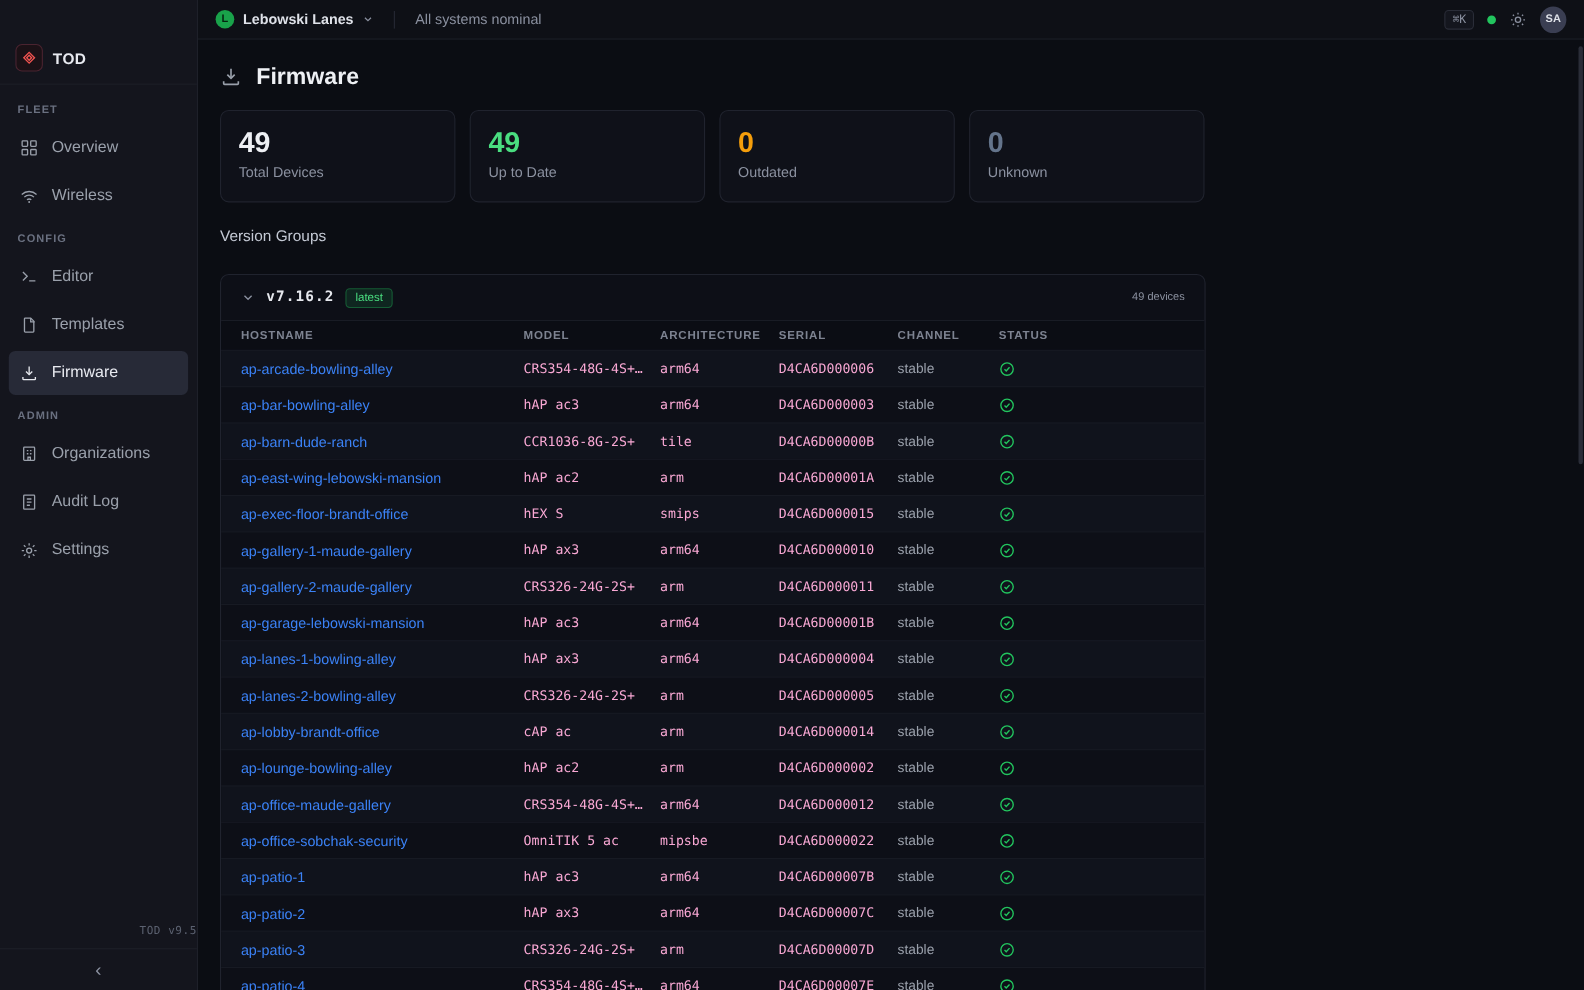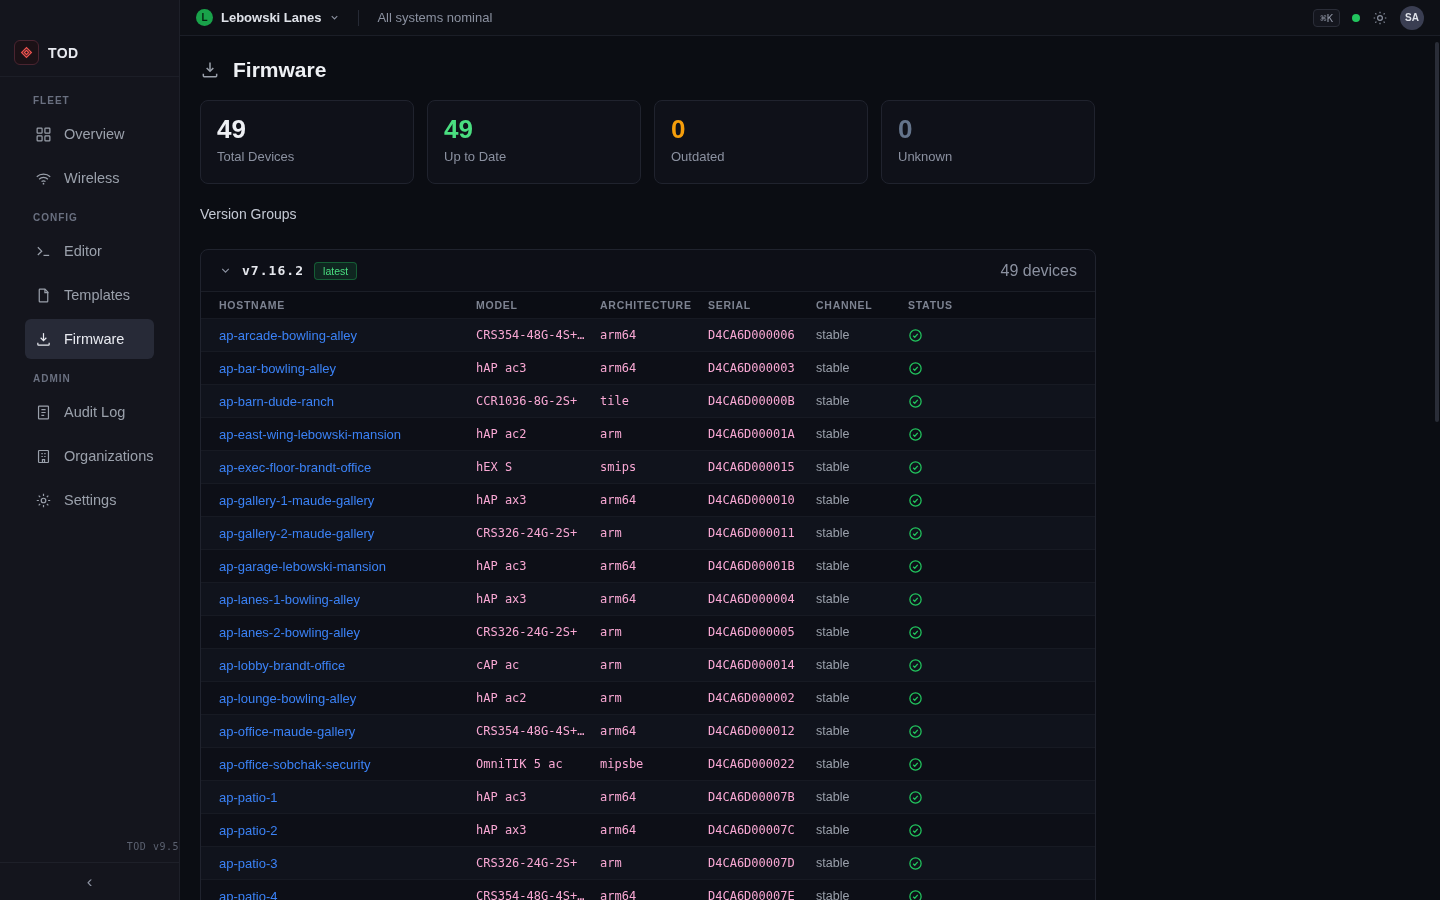--- a/index.html
+++ b/index.html
@@ -23,21 +23,21 @@
   .sb-header {
     height:48px; display:flex; align-items:center; gap:9px;
     padding:0 14px; border-bottom:1px solid #1c1e27;margin-top:29px;
   }
   .logo-box {
     width:25px; height:25px; border-radius:6px;
     background:#1b1116; border:1px solid #4a2430;
     display:flex; align-items:center; justify-content:center;
   }
   .app-name { font-size:14px; font-weight:700; letter-spacing:.03em; color:#e8eaf0; }
-  nav { flex:1; padding:10px 25px; }
+  nav { flex:1; padding:10px 8px; }
   .sec-label {
     font-size:10px; letter-spacing:.1em; color:#6a7080;
     margin:14px 8px 8px 8px; font-weight:700;
   }
   .sec-label:first-child { margin-top:8px; }
   .sb-item {
     height:40px; margin-bottom:4px; display:flex; align-items:center; gap:12px;
     padding:0 10px; border-radius:6px; color:#9aa0ab; font-size:14.5px;
     cursor:pointer;
   }
@@ -103,21 +103,21 @@
   .panel-header {
     height:42px; display:flex; align-items:center; gap:10px;
     padding:0 18px; border-bottom:1px solid #1b1e27;
   }
   .chev { color:#8b91a0; cursor:pointer; display:flex; }
   .ver { font-size:13px; letter-spacing:.08em; color:#e6e8ee; font-weight:700; }
   .badge {
     font-size:10.5px; color:#4ade80; background:rgba(34,197,94,.13);
     border:1px solid rgba(34,197,94,.35); border-radius:4px; padding:2px 8px;
   }
-  .devcount { margin-left:auto; font-size:16px; color:#8b91a0; }
+  .devcount { margin-left:auto; font-size:10px; color:#8b91a0; }
 
   .t-head, .t-row {
     display:grid;
     grid-template-columns:257px 124px 108px 108px 92px 1fr;
     align-items:center; padding:0 18px;
   }
   .t-head {
     height:26px; background:#0b0d14;
     font-size:10.5px; letter-spacing:.07em; color:#7d8391; font-weight:700;
   }
@@ -193,32 +193,32 @@
           <polyline points="8 9.5 12 13.5 16 9.5"></polyline>
           <path d="M4 16.5v2.5a1 1 0 0 0 1 1h14a1 1 0 0 0 1-1v-2.5"></path>
         </svg>
       <span>Firmware</span>
     </div>
 
     <div class="sec-label">ADMIN</div>
 
     <div class="sb-item">
       <svg width="17" height="17" viewBox="0 0 24 24" fill="none" stroke="currentColor" stroke-width="1.7">
-          <path d="M6 3h12a1 1 0 0 1 1 1v16a1 1 0 0 1-1 1H6a1 1 0 0 1-1-1V4a1 1 0 0 1 1-1z"></path>
-          <path d="M9 8h6M9 12h6M9 16h4"></path>
-        </svg>
-      <span>Audit Log</span>
-    </div>
-    <div class="sb-item">
-      <svg width="17" height="17" viewBox="0 0 24 24" fill="none" stroke="currentColor" stroke-width="1.7">
           <rect x="5" y="3.5" width="14" height="17" rx="1"></rect>
           <path d="M9 8h2M13 8h2M9 12h2M13 12h2"></path>
           <path d="M10.5 20.5v-4h3v4"></path>
         </svg>
       <span>Organizations</span>
+    </div>
+    <div class="sb-item">
+      <svg width="17" height="17" viewBox="0 0 24 24" fill="none" stroke="currentColor" stroke-width="1.7">
+          <path d="M6 3h12a1 1 0 0 1 1 1v16a1 1 0 0 1-1 1H6a1 1 0 0 1-1-1V4a1 1 0 0 1 1-1z"></path>
+          <path d="M9 8h6M9 12h6M9 16h4"></path>
+        </svg>
+      <span>Audit Log</span>
     </div>
     <div class="sb-item">
       <svg width="17" height="17" viewBox="0 0 24 24" fill="none" stroke="currentColor" stroke-width="1.7">
           <circle cx="12" cy="12" r="3.2"></circle>
           <path d="M12 2.5v3M12 18.5v3M2.5 12h3M18.5 12h3M5.2 5.2l2.1 2.1M16.7 16.7l2.1 2.1M18.8 5.2l-2.1 2.1M7.3 16.7l-2.1 2.1"></path>
         </svg>
       <span>Settings</span>
     </div>
   </nav>
 

